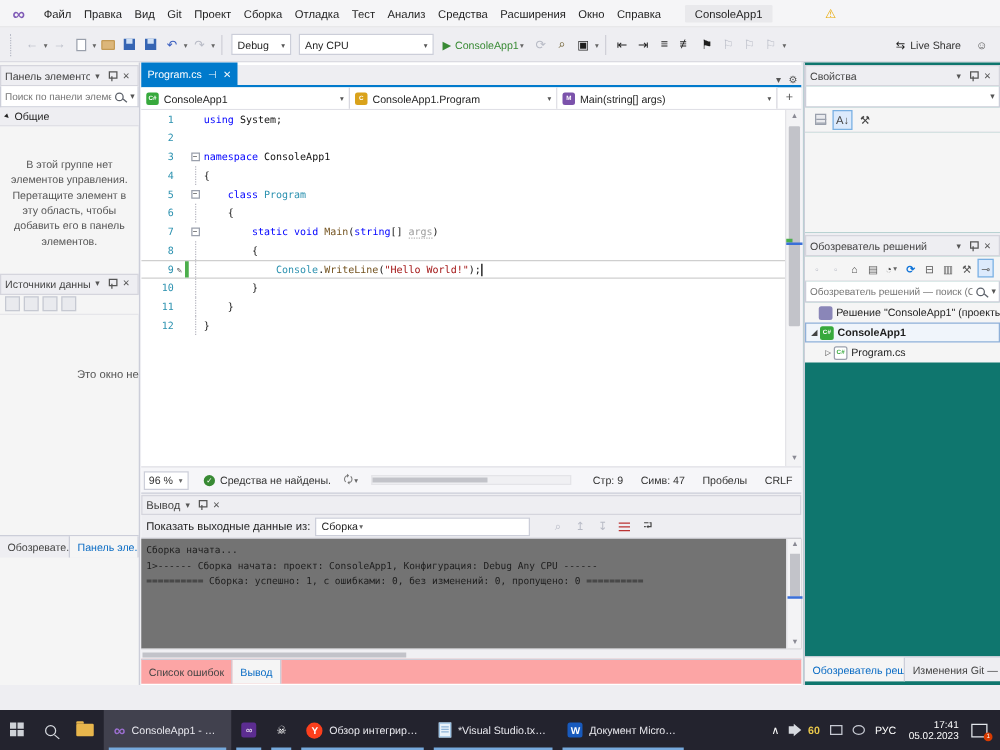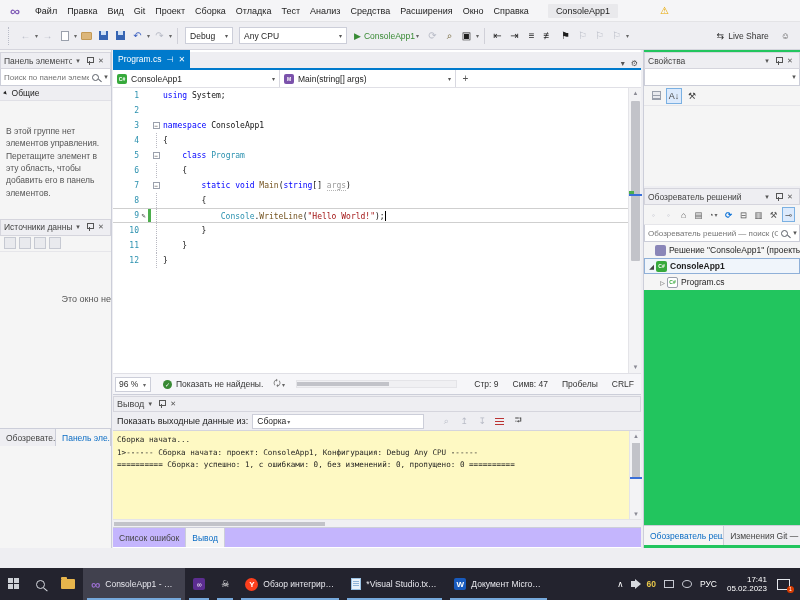--- a/index.html
+++ b/index.html
@@ -34,33 +34,33 @@
   .floppy:after{content:"";position:absolute;left:2px;top:0;width:5px;height:4px;background:#cfe0f5}
   .folderic{width:11px;height:8px;background:#dcb67a;border:1px solid #c49a55;border-radius:1px}
   .pageic{width:8px;height:10px;background:#fff;border:1px solid #9aa0ac}
   .livesh{margin-left:auto;display:flex;align-items:center;margin-right:10px}
   .livesh .lbl{margin:0 4px;font-size:8.5px;color:#333}
 
   
   .main{position:absolute;left:0;top:50px;width:800px;height:498px;background:#eeeef2}
   .lcol{position:absolute;left:0;top:0;width:112px;height:498px;border-right:1px solid #ccced9;background:#f5f5f5}
   .ccol{position:absolute;left:113px;top:0;width:528px;height:498px;background:#fff}
-  .rcol{position:absolute;left:643px;top:0;width:157px;height:498px;background:#22c55e;border-left:1px solid #ccced9}
+  .rcol{position:absolute;left:643px;top:0;width:157px;height:498px;background:#0f766e;border-left:1px solid #ccced9}
 
   .phead{height:17px;display:flex;align-items:center;background:#eeeef2;border:1px solid #d5d5dd;padding:0 3px;color:#444}
   .phead .pt{flex:1;white-space:nowrap;overflow:hidden;font-size:8.5px}
   .phico{width:12px;text-align:center;font-size:7px;color:#555}
   .pin{width:5px;height:8px;position:relative;margin:0 3px}
   .pin:before{content:"";position:absolute;left:0;top:0;width:5px;height:4px;border:1px solid #555}
   .pin:after{content:"";position:absolute;left:2px;top:4px;width:1px;height:4px;background:#555}
   .searchrow{height:17px;background:#fff;border:1px solid #ccced9;border-top:0;display:flex;align-items:center}
   .searchrow input{flex:1;border:0;outline:0;font-size:8px;padding:0 3px;min-width:0;font-family:"Liberation Sans",sans-serif;color:#555;background:transparent}
   .secthead{height:15px;background:#eeeef2;border-bottom:1px solid #e0e0e6;display:flex;align-items:center;padding:0 4px;font-size:8.5px}
   .exp-open{display:inline-block;font-size:7px;transform:rotate(45deg);margin-right:4px;color:#222}
-  .tbx-body{padding:24px 6px 0 6px;color:#555;line-height:1.45;font-size:8.5px}
+  .tbx-body{padding:24px 6px 0 6px;text-align:center;color:#555;line-height:1.45;font-size:8.5px}
   .sidetabs{position:absolute;left:0;width:100%;height:18px;display:flex;background:#eeeef2;border-top:1px solid #ccced9}
   .sidetab{padding:0 6px;display:flex;align-items:center;border-right:1px solid #ccced9;color:#444;white-space:nowrap;overflow:hidden;font-size:8.5px}
   .sidetab.act{background:#f5f5f5;color:#0a6cc4}
   .ds-icons{height:16px;display:flex;align-items:center;padding:0 4px;background:#f5f5f5;border-bottom:1px solid #e6e6ea}
   .ds-ic{width:12px;height:12px;margin-right:3px;border:1px solid #c6c9d2;background:#e9eaee}
   .ds-body{padding-top:42px;text-align:right;color:#555}
 
   
   .doctabs{position:absolute;left:0;top:2px;width:528px;height:18px;display:flex;align-items:flex-end;border-bottom:2px solid #007acc;background:#eeeef2}
   .doctab{height:18px;background:#007acc;color:#fff;display:flex;align-items:center;padding:0 5px;font-size:8.5px}
@@ -108,28 +108,28 @@
   .csplit{position:absolute;left:0;top:344px;width:528px;height:2px;background:#eeeef2;border-top:1px solid #ccced9}
 
   .outhead{position:absolute;left:0;top:346px;width:528px;height:16px;background:#eeeef2;border:1px solid #d5d5dd;display:flex;align-items:center;padding:0 3px;color:#444}
   .outtb{position:absolute;left:0;top:362px;width:528px;height:19px;background:#eeeef2;display:flex;align-items:center;padding:0 4px;border-bottom:1px solid #d5d5dd}
   .outcombo{width:172px;height:15px;background:#fff;border:1px solid #ccced9;display:flex;align-items:center;padding:0 4px;margin-left:4px;font-size:8.5px}
   .ot-ic{width:16px;height:15px;display:flex;align-items:center;justify-content:center;font-size:9px;margin:0 1px}
   .ot-ic.dis{color:#b8bbc6}
   .clearic{width:10px;height:9px;position:relative}
   .clearic:before{content:"";position:absolute;left:0;top:1px;width:9px;height:1px;background:#b33;box-shadow:0 3px 0 #b33,0 6px 0 #b33}
   .wrapic{font-size:9px;color:#444}
-  .outbody{position:absolute;left:0;top:381px;width:528px;height:88px;background:#fef9c3;font-family:"DejaVu Sans Mono",monospace;font-size:7.6px;line-height:12.5px;padding:3px 0 0 4px;overflow:hidden;white-space:pre}
+  .outbody{position:absolute;left:0;top:381px;width:528px;height:88px;background:#737373;font-family:"DejaVu Sans Mono",monospace;font-size:7.6px;line-height:12.5px;padding:3px 0 0 4px;overflow:hidden;white-space:pre}
   .outvsb{position:absolute;right:0;top:381px;width:12px;height:88px;background:#f3f3f5;border-left:1px solid #e4e4e8}
   .outvsb .thumb{position:absolute;left:2px;top:12px;width:8px;height:34px;background:#c2c3c9}
   .outvsb .cmark{position:absolute;left:0;top:46px;width:12px;height:2px;background:#3a6fd8}
   .outvsb .arr{position:absolute;left:0;width:12px;height:10px;color:#8a8a94;font-size:6px;text-align:center;line-height:10px}
   .outhsb{position:absolute;left:0;top:469px;width:528px;height:8px;background:#f0f0f3;border-top:1px solid #e4e4e8}
   .outhsb .thumb{position:absolute;left:1px;top:2px;width:40%;height:4px;background:#c2c3c9}
-  .btabs{position:absolute;left:0;top:477px;width:528px;height:20px;background:#c4b5fd;border-top:1px solid #ccced9;display:flex}
+  .btabs{position:absolute;left:0;top:477px;width:528px;height:20px;background:#fca5a5;border-top:1px solid #ccced9;display:flex}
 
   
   .props-icons{height:20px;display:flex;align-items:center;padding:0 4px;background:#f5f5f5;border-bottom:1px solid #e6e6ea}
   .pr-ic{width:16px;height:16px;display:flex;align-items:center;justify-content:center;font-size:9px;color:#444;margin-right:2px}
   .pr-ic.pressed{border:1px solid #7ab0e2;background:#dceafc}
   .gridic{width:9px;height:9px;background:linear-gradient(#9aa0ac,#9aa0ac) 0 3px/9px 1px no-repeat,linear-gradient(#9aa0ac,#9aa0ac) 0 6px/9px 1px no-repeat,#e9eaee;border:1px solid #9aa0ac}
   .props-body{height:80px;background:#f5f5f5}
   .rgap{height:2px;background:#eeeef2}
   .sol-tb{height:20px;display:flex;align-items:center;padding:0 2px;background:#f5f5f5;border-bottom:1px solid #e6e6ea}
   .sol-ic{min-width:13px;height:15px;display:flex;align-items:center;justify-content:center;font-size:8.5px;color:#555;margin:0 1px}
@@ -316,20 +316,25 @@
           <span>▾</span>
           <span>⚙</span>
         </div>
       </div>
       <div class="navbar">
         <div class="navcombo" style="width:167px">
           <span class="chip proj">C#</span>
           <span>ConsoleApp1</span>
           <span class="ca">▾</span>
         </div>
+        <div class="navcombo" style="width:166px">
+          <span class="chip cls">C</span>
+          <span>ConsoleApp1.Program</span>
+          <span class="ca">▾</span>
+        </div>
         <div class="navcombo" style="width:176px">
           <span class="chip meth">M</span>
           <span>Main(string[] args)</span>
           <span class="ca">▾</span>
         </div>
         <div class="splitbtn">+</div>
       </div>
 
       <div class="codearea" id="codeArea">
           <div class="cl"><span class="num">1</span><span class="pen"></span><span class="chg"></span><span class="fold"></span><span class="ctext"><span class="tok-k">using</span><span class="tok-p"> System;</span></span></div>
@@ -352,21 +357,21 @@
         <span class="cmark" style="top:106px"></span>
         <span class="arr" style="bottom:0">▼</span>
       </div>
 
       <div class="estatus">
         <div class="zoomcombo">
           <span class="cv">96 %</span>
           <span class="ca ddv">▾</span>
         </div>
         <span class="okball">✓</span>
-        <span>Показать не найдены.</span>
+        <span>Средства не найдены.</span>
         <span style="margin-left:10px;color:#777">🗘</span>
         <span class="ddv">▾</span>
         <div class="hscroll">
             <span class="thumb"></span>
           </div>
         <span class="estat-f">Стр: 9</span>
         <span class="estat-f">Симв: 47</span>
         <span class="estat-f">Пробелы</span>
         <span class="estat-f">CRLF</span>
       </div>

